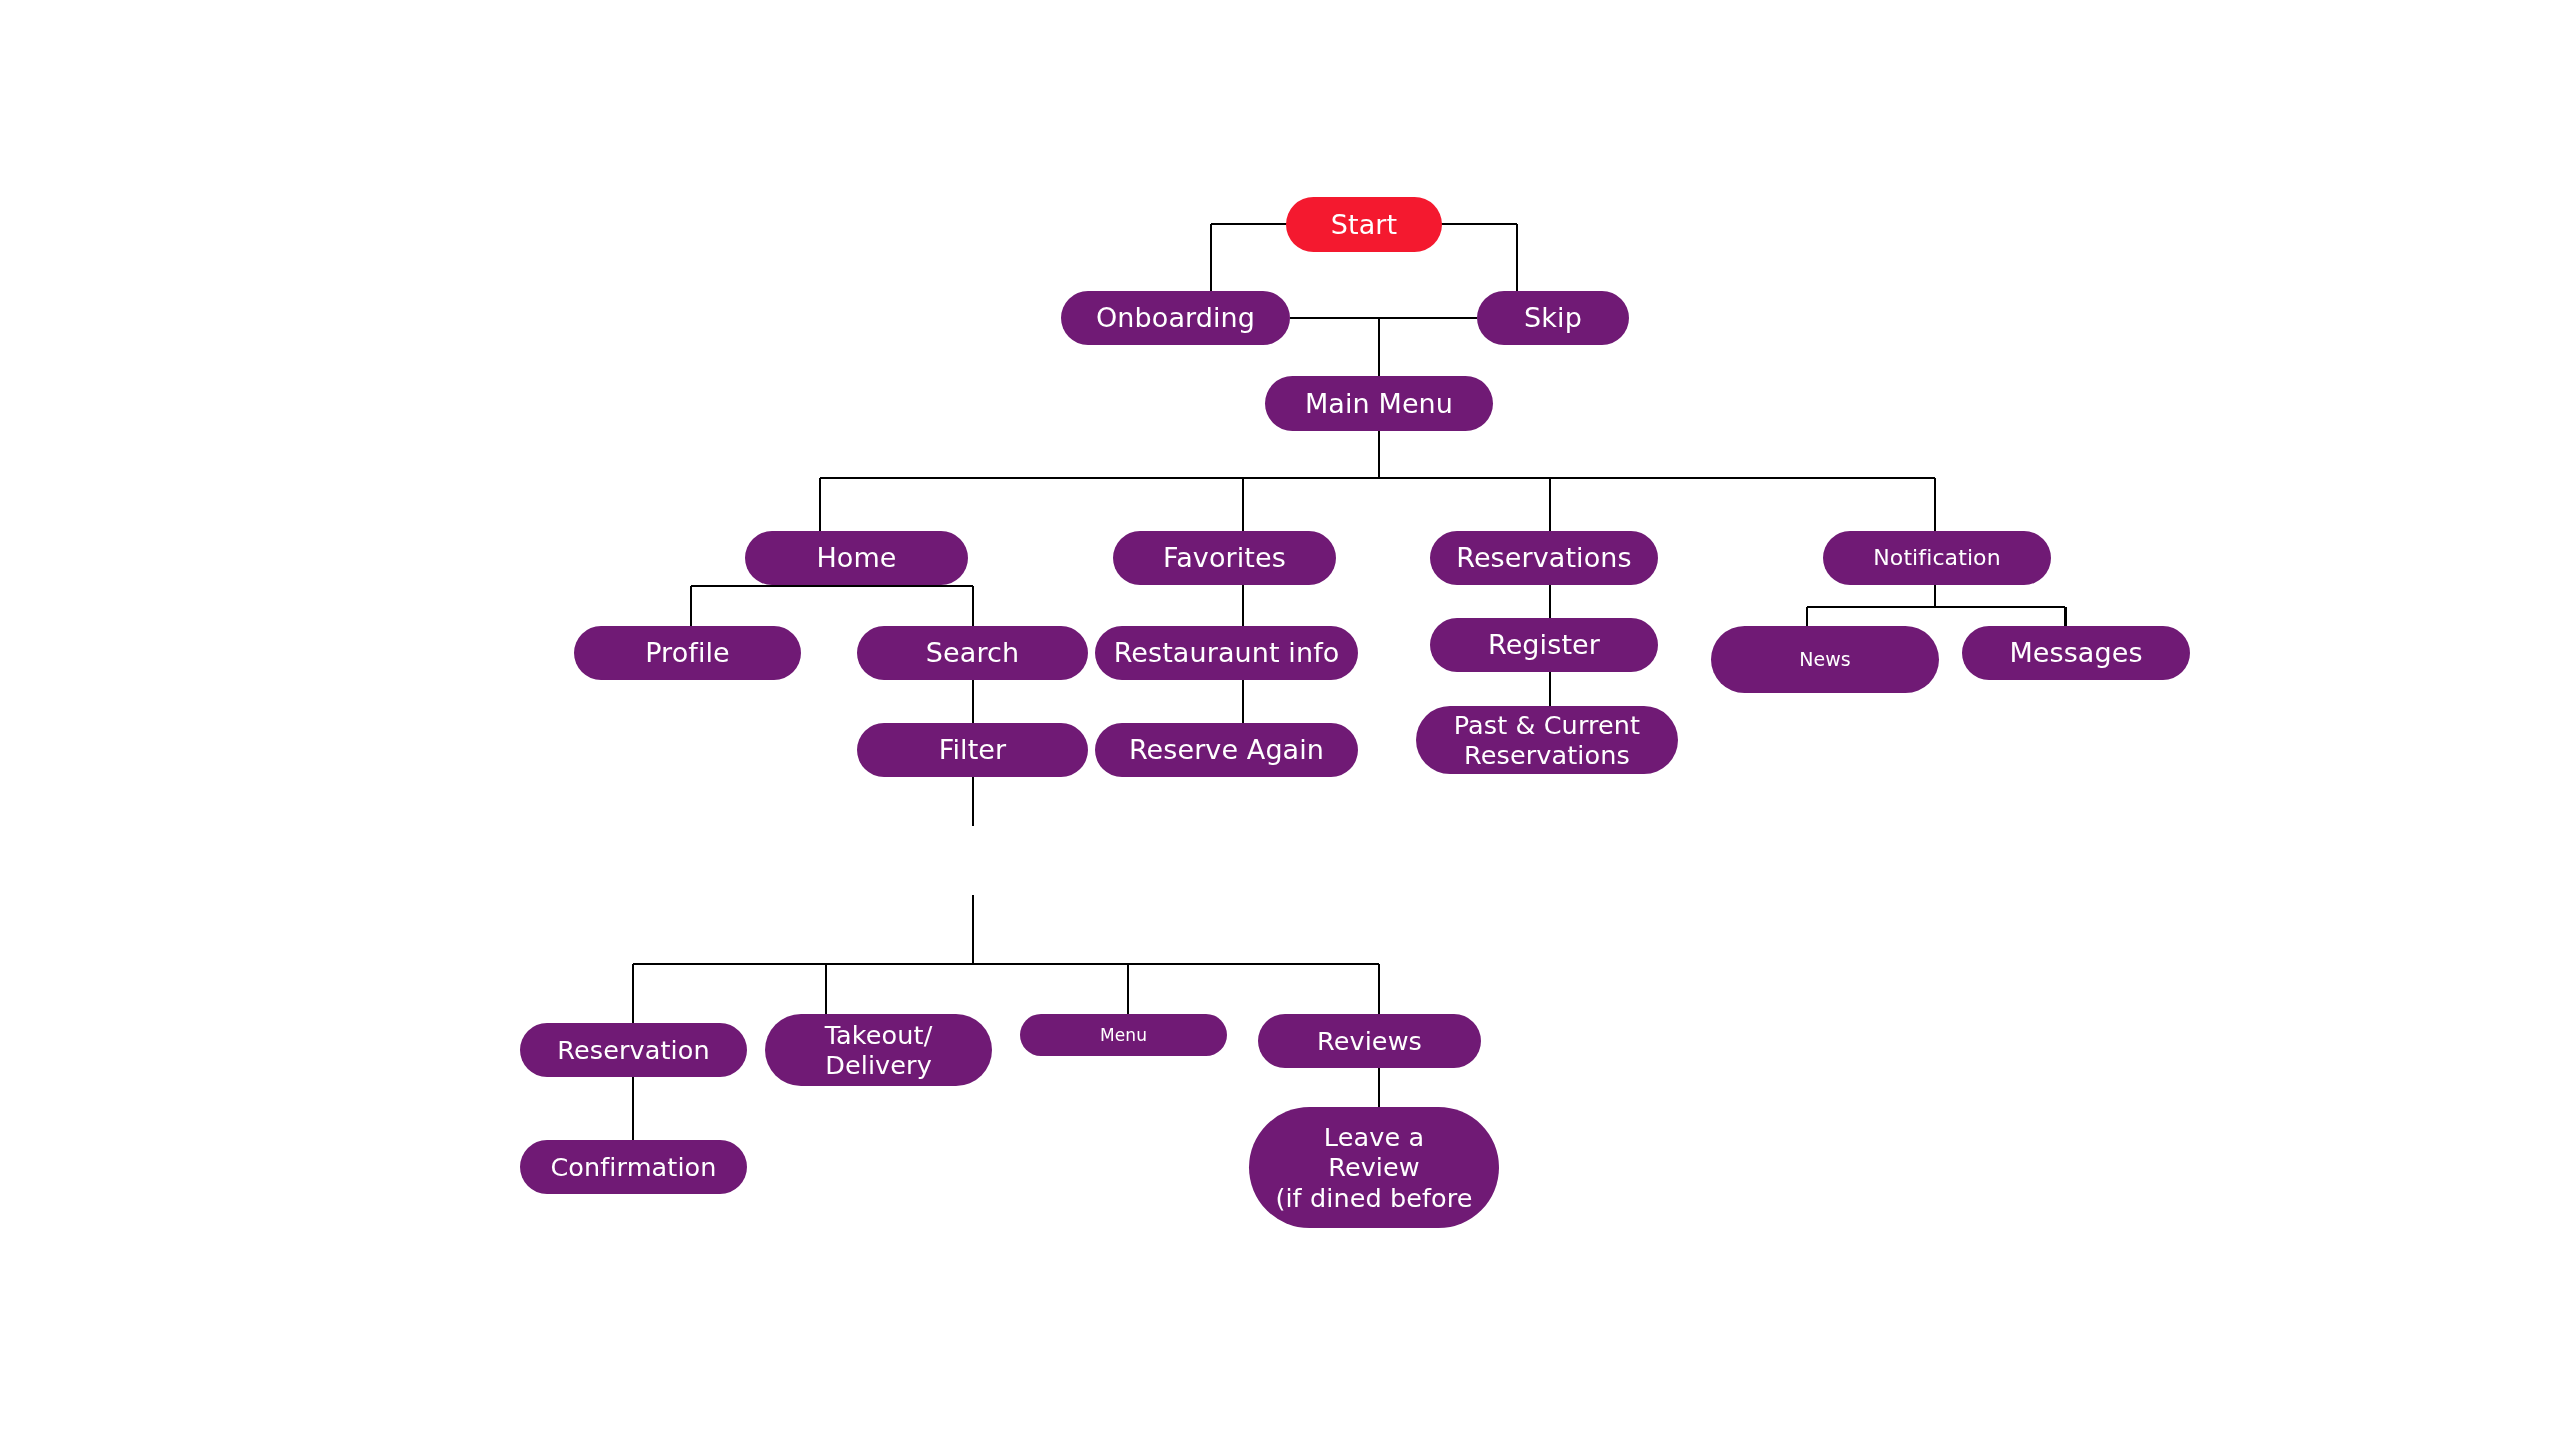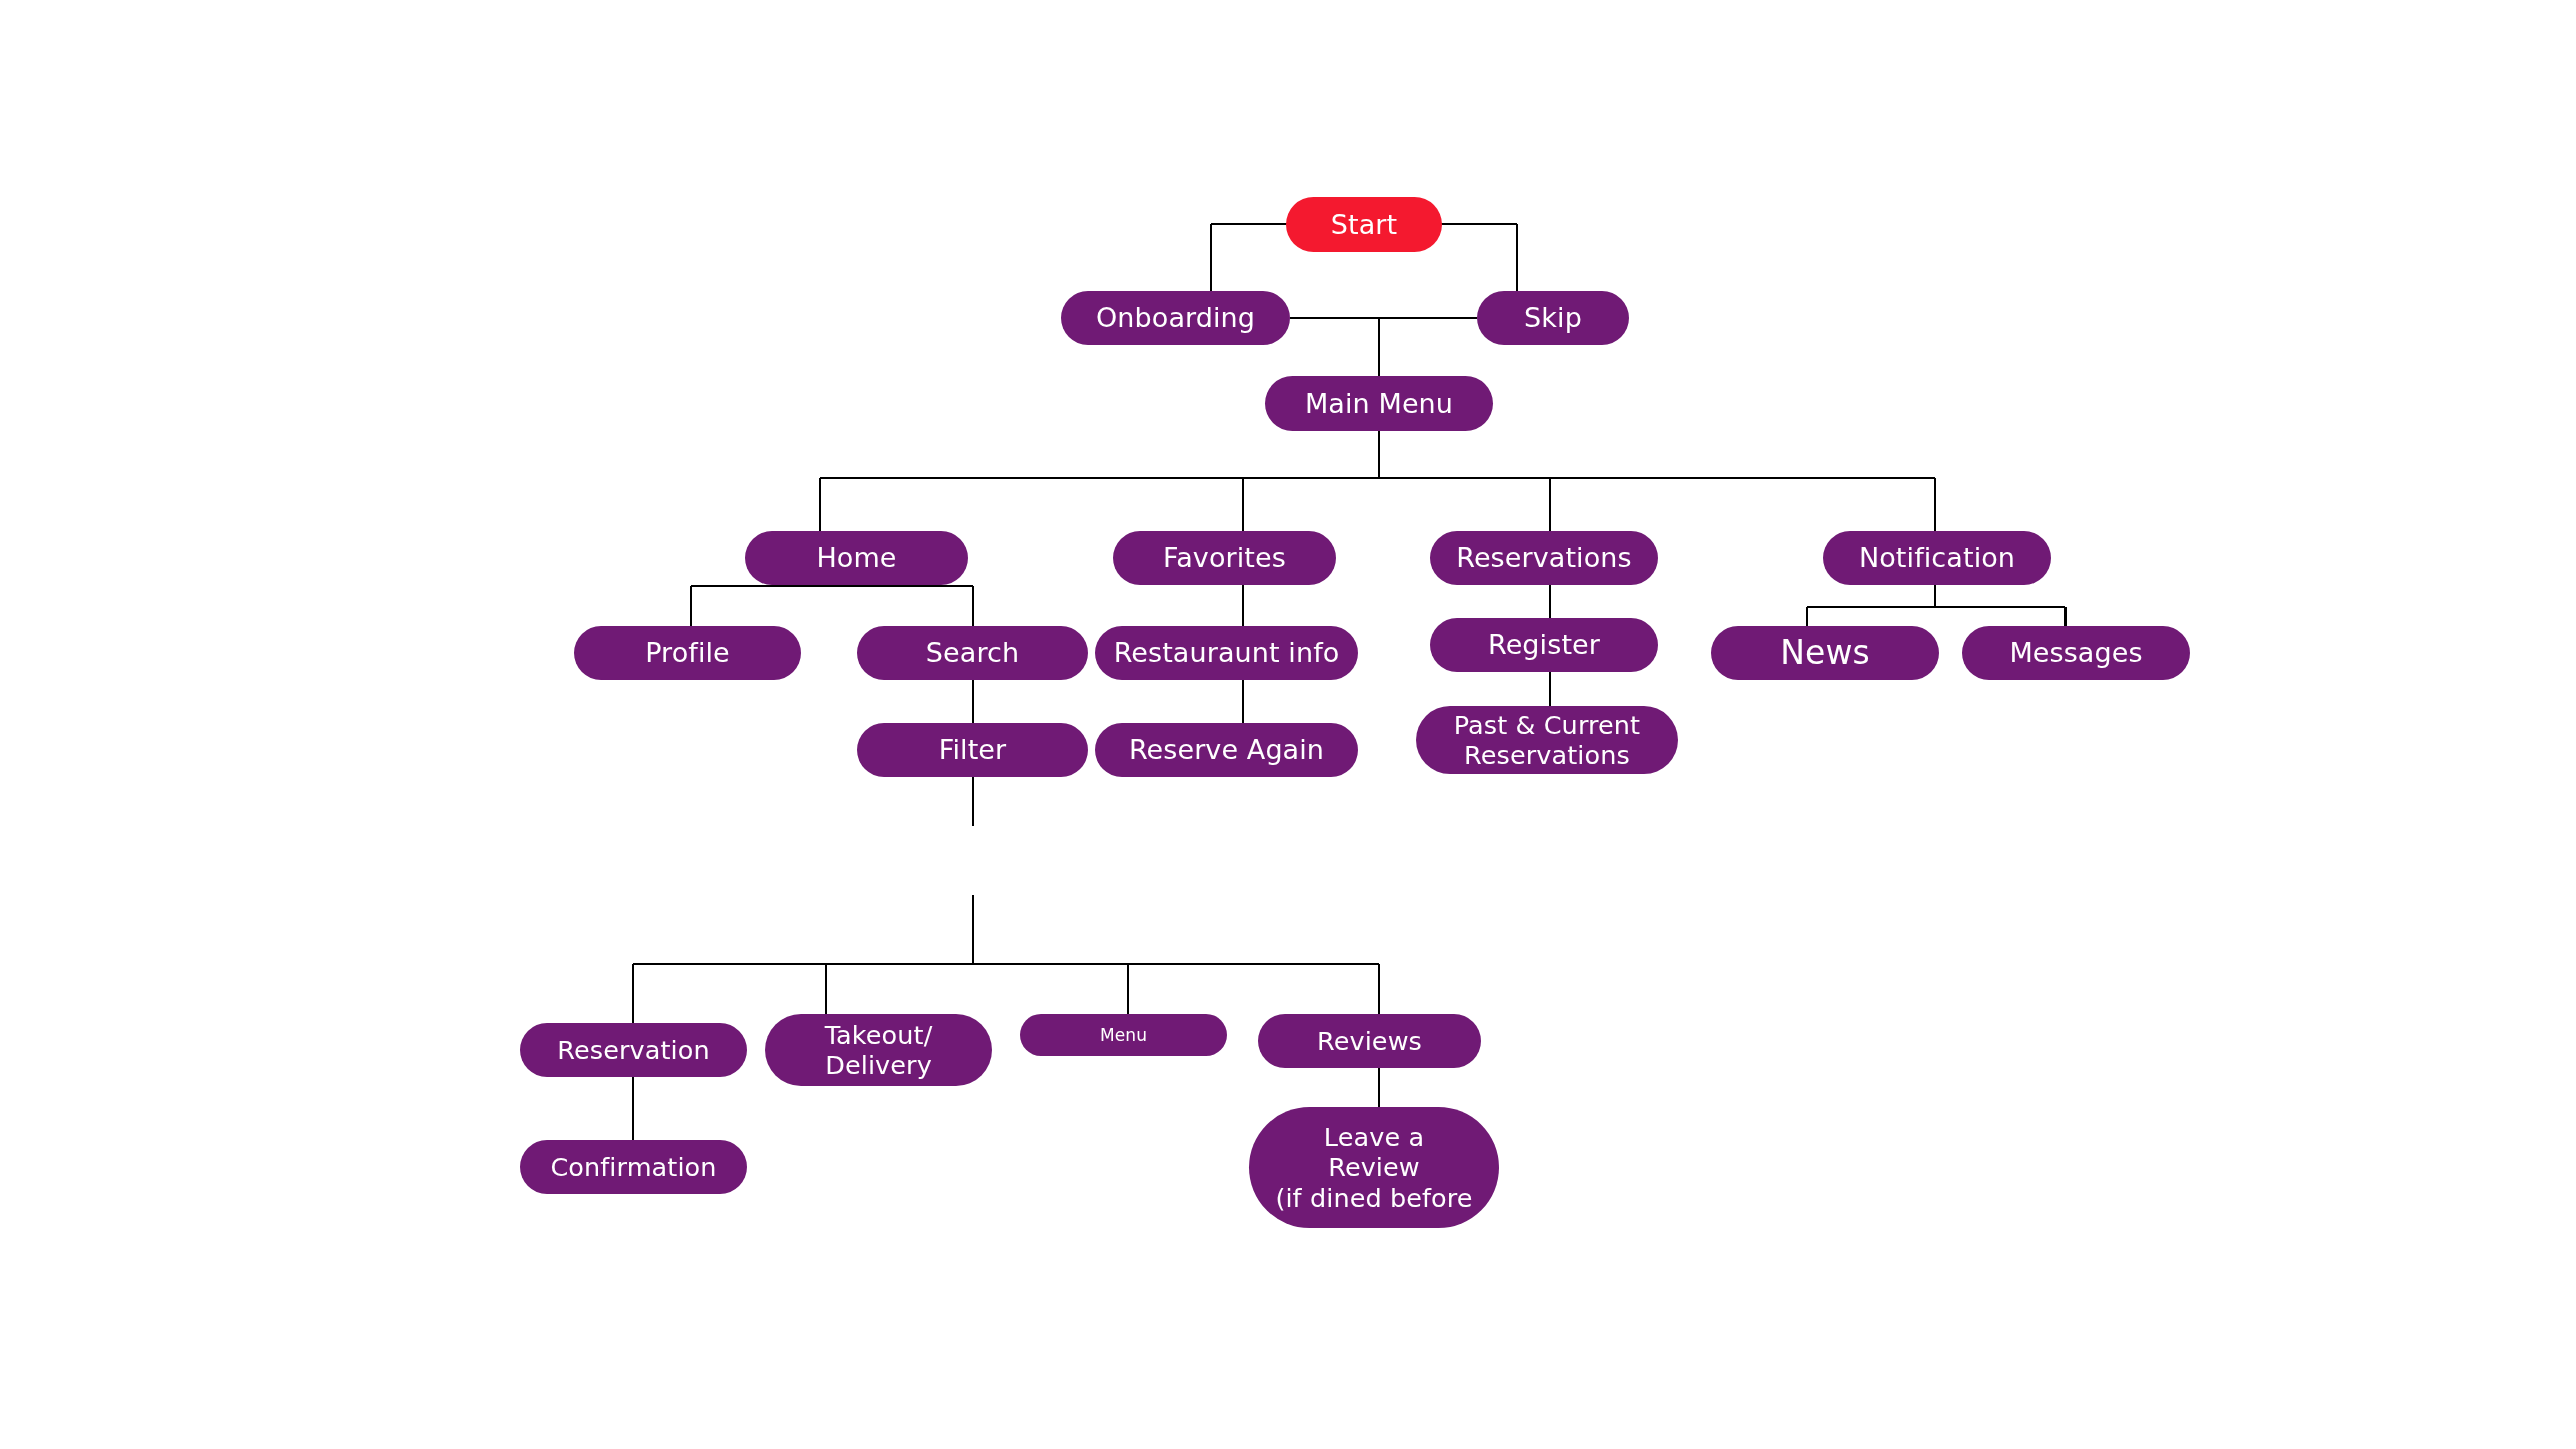--- a/index.html
+++ b/index.html
@@ -96,26 +96,26 @@
       <path d="M 2055 1592 L 2055 1650" stroke="#000000" stroke-width="3" fill="none" shape-rendering="crispEdges"></path>
     </svg>
   <div id="node-layer">
       <div class="node start" style="left: 1286px; top: 197px; width: 156px; height: 55px; font-size: 27px;"><span class="label">Start</span></div>
       <div class="node" style="left: 1061px; top: 291px; width: 229px; height: 54px; font-size: 27px;"><span class="label">Onboarding</span></div>
       <div class="node" style="left: 1477px; top: 291px; width: 152px; height: 54px; font-size: 27px;"><span class="label">Skip</span></div>
       <div class="node" style="left: 1265px; top: 376px; width: 228px; height: 55px; font-size: 27px;"><span class="label">Main Menu</span></div>
       <div class="node" style="left: 745px; top: 531px; width: 223px; height: 54px; font-size: 27px;"><span class="label">Home</span></div>
       <div class="node" style="left: 1113px; top: 531px; width: 223px; height: 54px; font-size: 27px;"><span class="label">Favorites</span></div>
       <div class="node" style="left: 1430px; top: 531px; width: 228px; height: 54px; font-size: 27px;"><span class="label">Reservations</span></div>
-      <div class="node" style="left: 1823px; top: 531px; width: 228px; height: 54px; font-size: 27px;"><span class="label">Notification</span></div>
+      <div class="node" style="left: 1823px; top: 531px; width: 228px; height: 54px; font-size: 22px;"><span class="label">Notification</span></div>
       <div class="node" style="left: 574px; top: 626px; width: 227px; height: 54px; font-size: 27px;"><span class="label">Profile</span></div>
       <div class="node" style="left: 857px; top: 626px; width: 231px; height: 54px; font-size: 27px;"><span class="label">Search</span></div>
       <div class="node" style="left: 1095px; top: 626px; width: 263px; height: 54px; font-size: 27px;"><span class="label">Restauraunt info</span></div>
       <div class="node" style="left: 1430px; top: 618px; width: 228px; height: 54px; font-size: 27px;"><span class="label">Register</span></div>
-      <div class="node" style="left: 1711px; top: 626px; width: 228px; height: 54px; font-size: 33px;"><span class="label">News</span></div>
+      <div class="node" style="left: 1711px; top: 626px; width: 228px; height: 67px; font-size: 19px;"><span class="label">News</span></div>
       <div class="node" style="left: 1962px; top: 626px; width: 228px; height: 54px; font-size: 27px; justify-content: flex-end;"><span class="label">Messages</span></div>
       <div class="node" style="left: 857px; top: 723px; width: 231px; height: 54px; font-size: 27px;"><span class="label">Filter</span></div>
       <div class="node" style="left: 1095px; top: 723px; width: 263px; height: 54px; font-size: 27px;"><span class="label">Reserve Again</span></div>
       <div class="node" style="left: 1416px; top: 706px; width: 262px; height: 68px; font-size: 25.5px;"><span class="label">Past &amp; Current
 Reservations</span></div>
       <div class="node" style="left: 520px; top: 1023px; width: 227px; height: 54px; font-size: 25.5px;"><span class="label">Reservation</span></div>
       <div class="node" style="left: 765px; top: 1014px; width: 227px; height: 72px; font-size: 25.5px;"><span class="label">Takeout/
 Delivery</span></div>
       <div class="node" style="left: 1020px; top: 1014px; width: 207px; height: 42px; font-size: 17px;"><span class="label">Menu</span></div>
       <div class="node" style="left: 1258px; top: 1014px; width: 223px; height: 54px; font-size: 25.5px;"><span class="label">Reviews</span></div>

